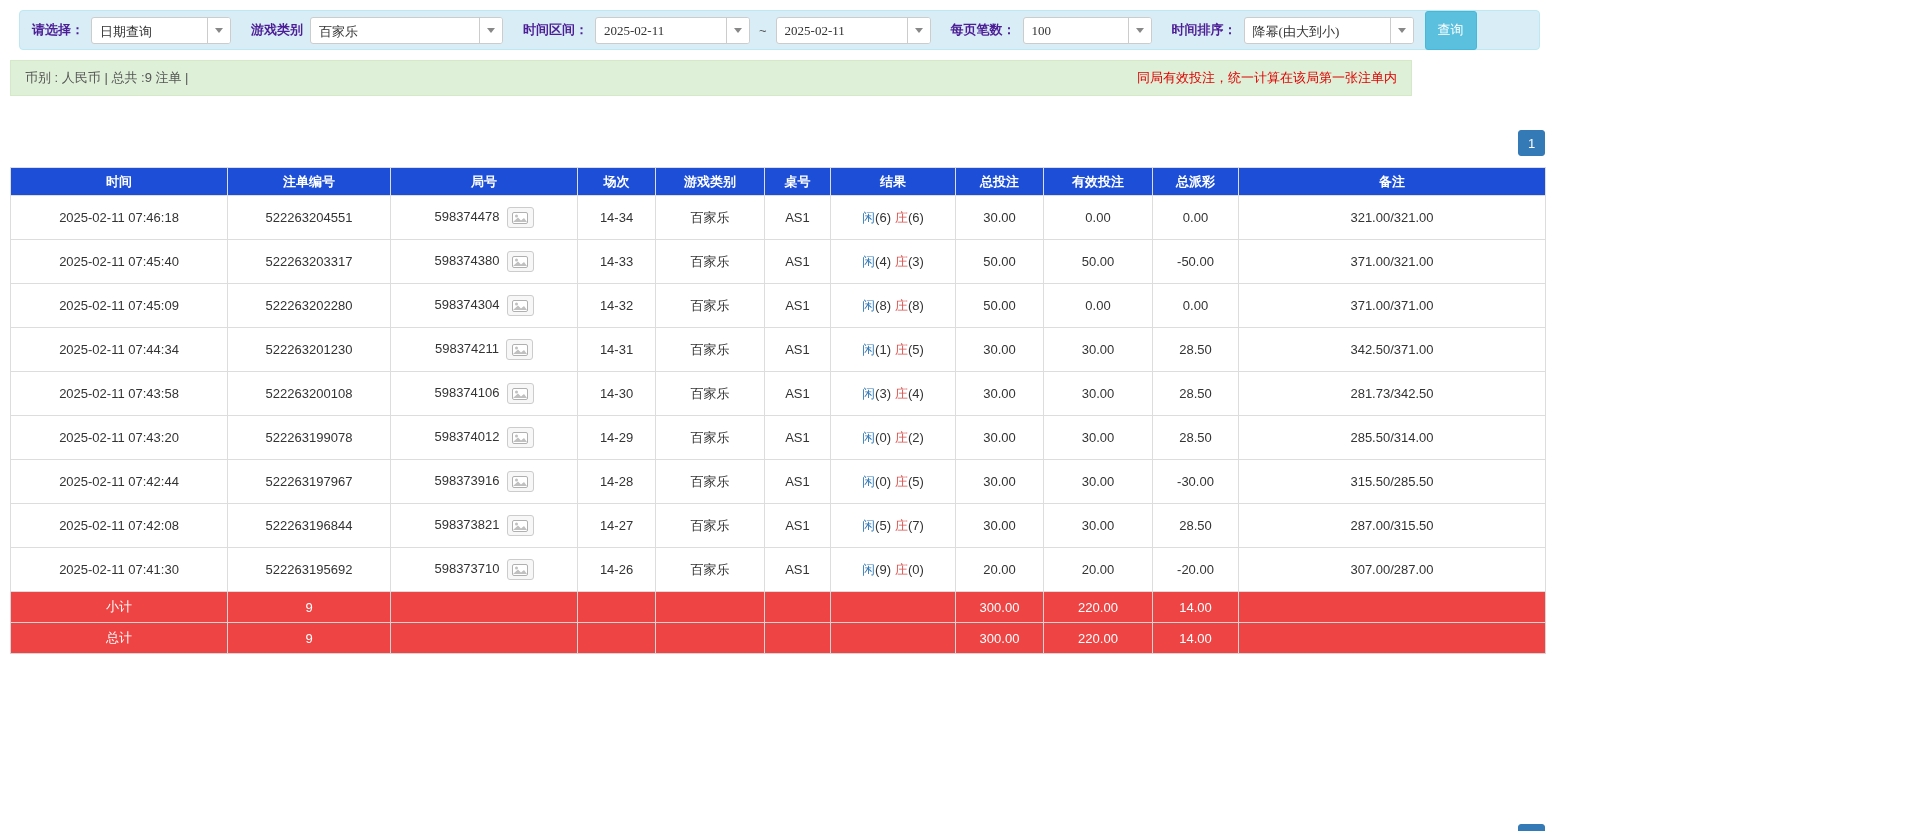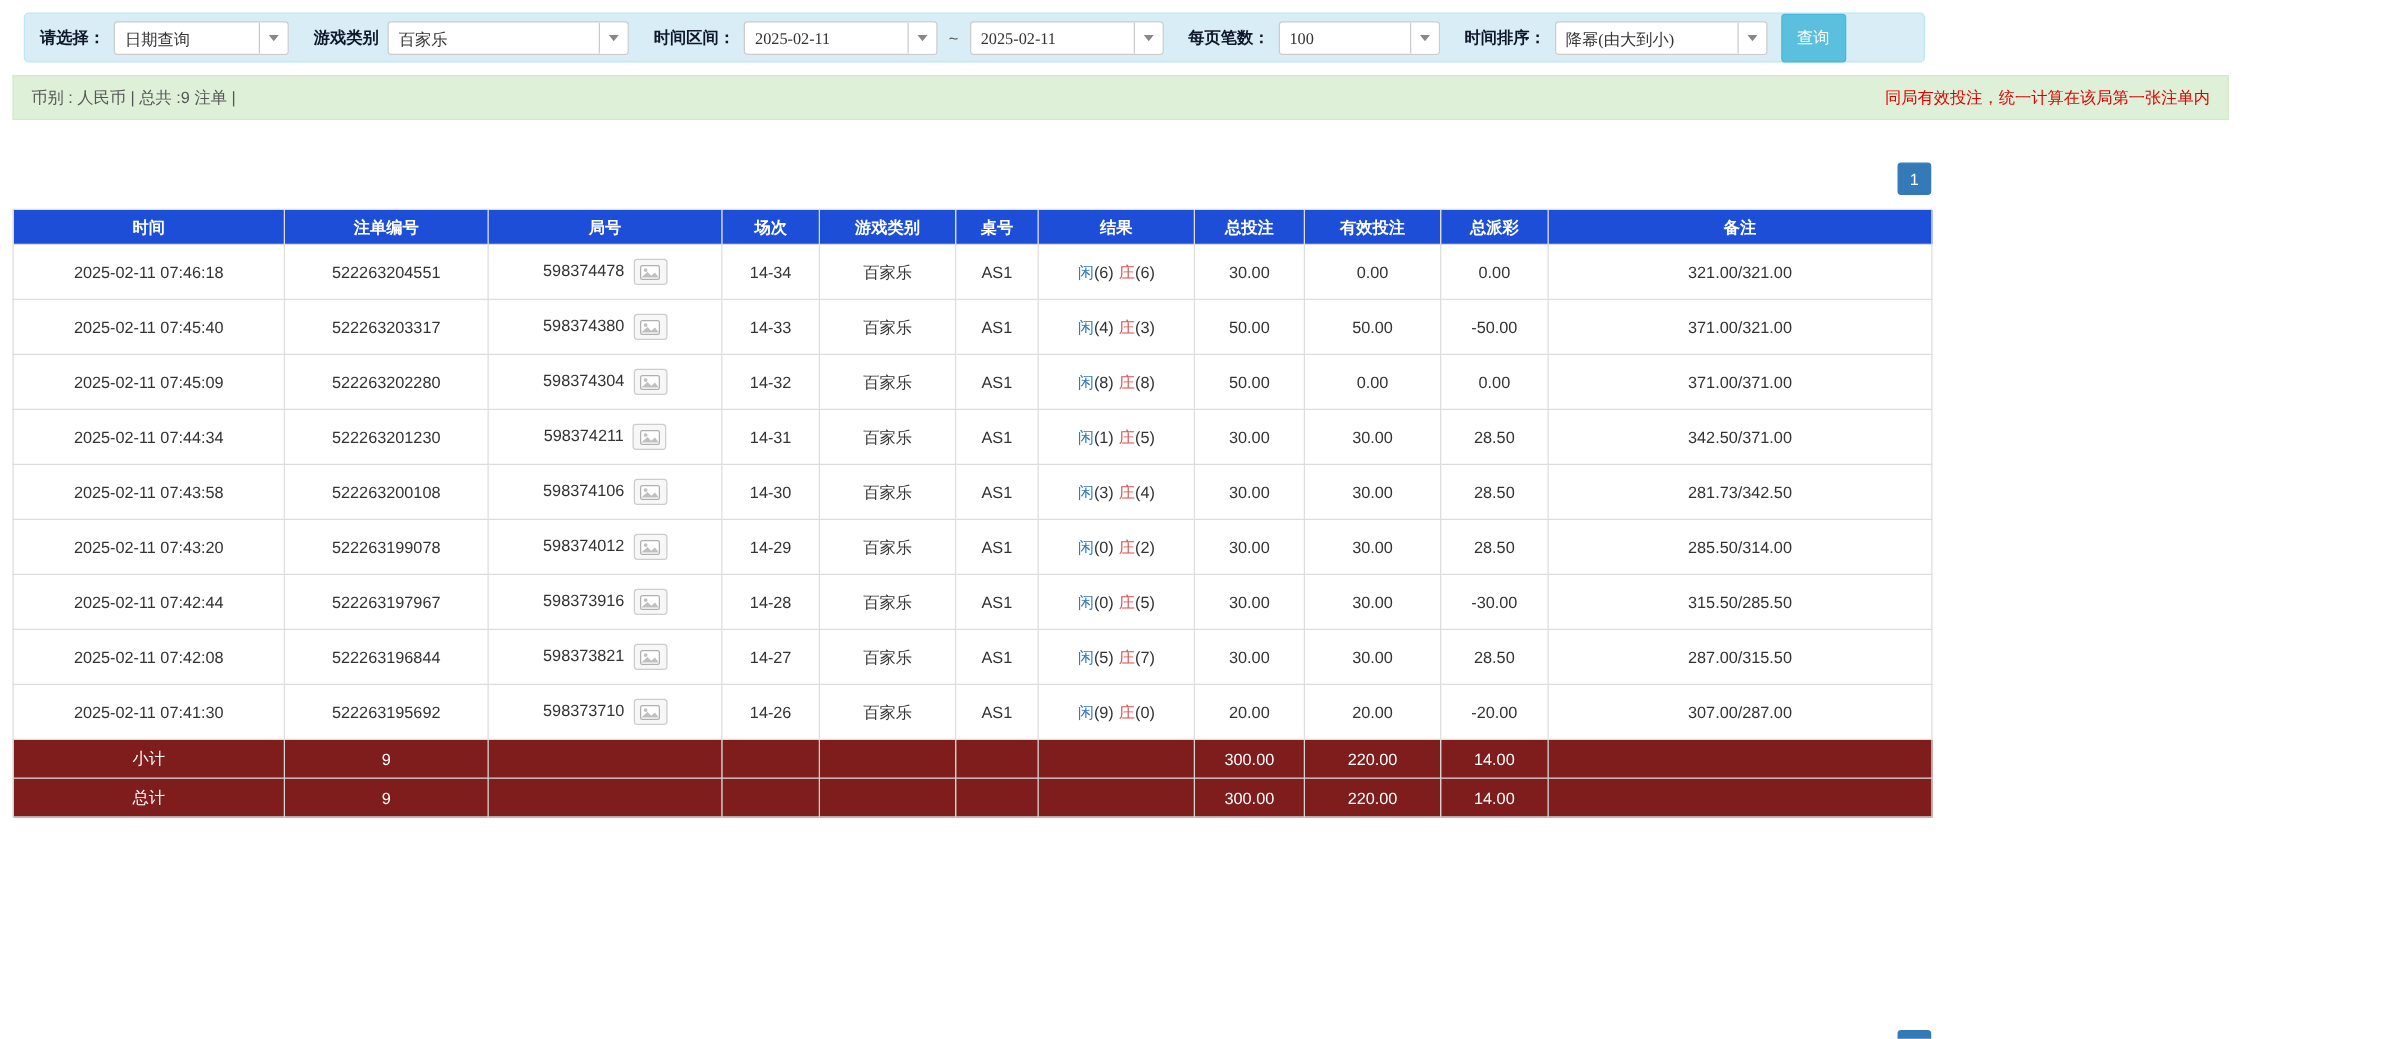--- a/index.html
+++ b/index.html
@@ -20,21 +20,21 @@
     height: 40px;
     background: #d9edf7;
     border: 1px solid #bce8f1;
     border-radius: 4px;
     display: flex;
     align-items: center;
     padding: 0 12px;
     gap: 7px;
     white-space: nowrap;
   }
-  .filter-label { color: #0f172a; font-weight: bold; }
+  .filter-label { color: #4c1d95; font-weight: bold; }
   .tilde { color: #555; padding: 0 2px; }
   .combo {
     display: flex;
     height: 27px;
     background: #fff;
     border: 1px solid #ccc;
     border-radius: 3px;
     align-items: stretch;
     cursor: pointer;
     overflow: hidden;
@@ -68,21 +68,21 @@
     padding: 0 12px;
     font-size: 13px;
     cursor: pointer;
     margin-left: 4px;
     font-family: inherit;
   }
 
   
   .summary-bar {
     margin: 10px 0 2px 0;
-    width: 1773px;
+    width: 1402px;
     height: 36px;
     background: #dff0d8;
     border: 1px solid #d6e9c6;
     display: flex;
     align-items: center;
     justify-content: space-between;
     padding: 0 14px;
   }
   .summary-info { color: #555; }
   .summary-notice { color: #e00000; }
@@ -120,21 +120,21 @@
   }
   table.records td {
     border: 1px solid #ddd;
     height: 44px;
     text-align: center;
     font-size: 13px;
     color: #333;
     vertical-align: middle;
   }
   tr.footer-row td {
-    background: #7f1d1d;
+    background: #ef4444;
     color: #fff;
     height: 31px;
     border: 1px solid #d5d5d5;
     margin-top: 16px;
   }
   .player { color: #337ab7; }
   .banker { color: #d9534f; }
   .score  { color: #333; }
   .result-gap { display: inline-block; width: 4px; }
   td.bet-link { color: #337ab7; cursor: pointer; }

